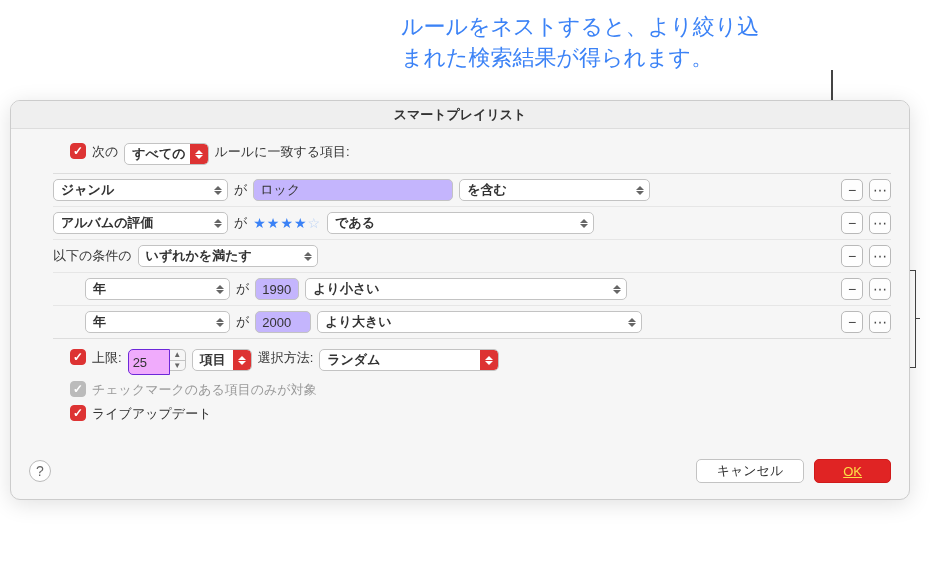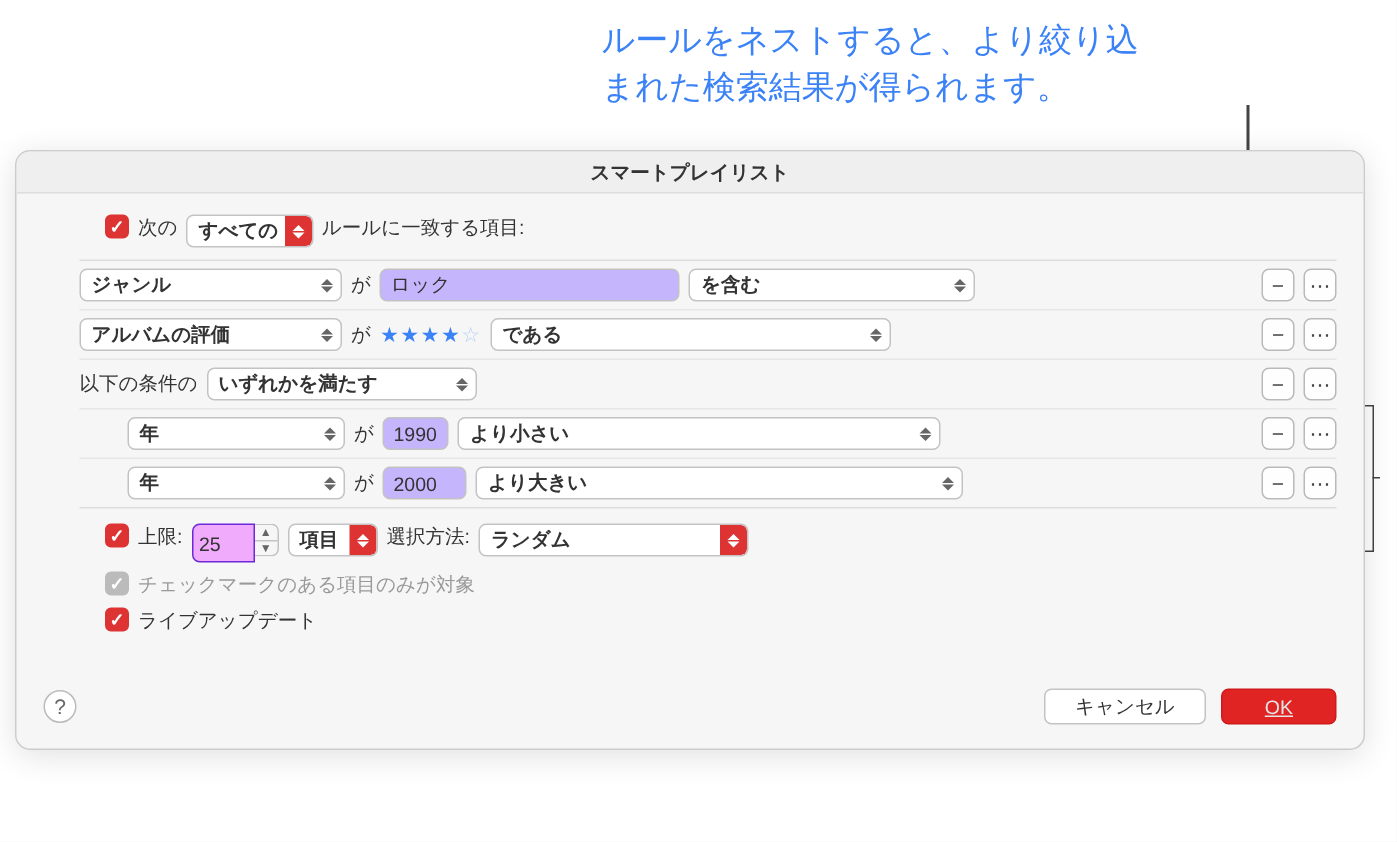--- a/index.html
+++ b/index.html
@@ -201,21 +201,21 @@
     border: 1px solid #c3c3c3;
     border-radius: 5px;
     background: #fff;
     display: inline-flex;
     align-items: center;
     font-size: 13px;
   }
   .btn.primary {
     background: #e02424;
     border-color: #d01a1a;
-    color: #e5e5e5;
+    color: #fde047;
     padding: 0 28px;
     text-decoration: underline;
   }
 
   .bracket {
     position: absolute;
     right: 15px;
     top: 270px;
     height: 98px;
     width: 8px;

